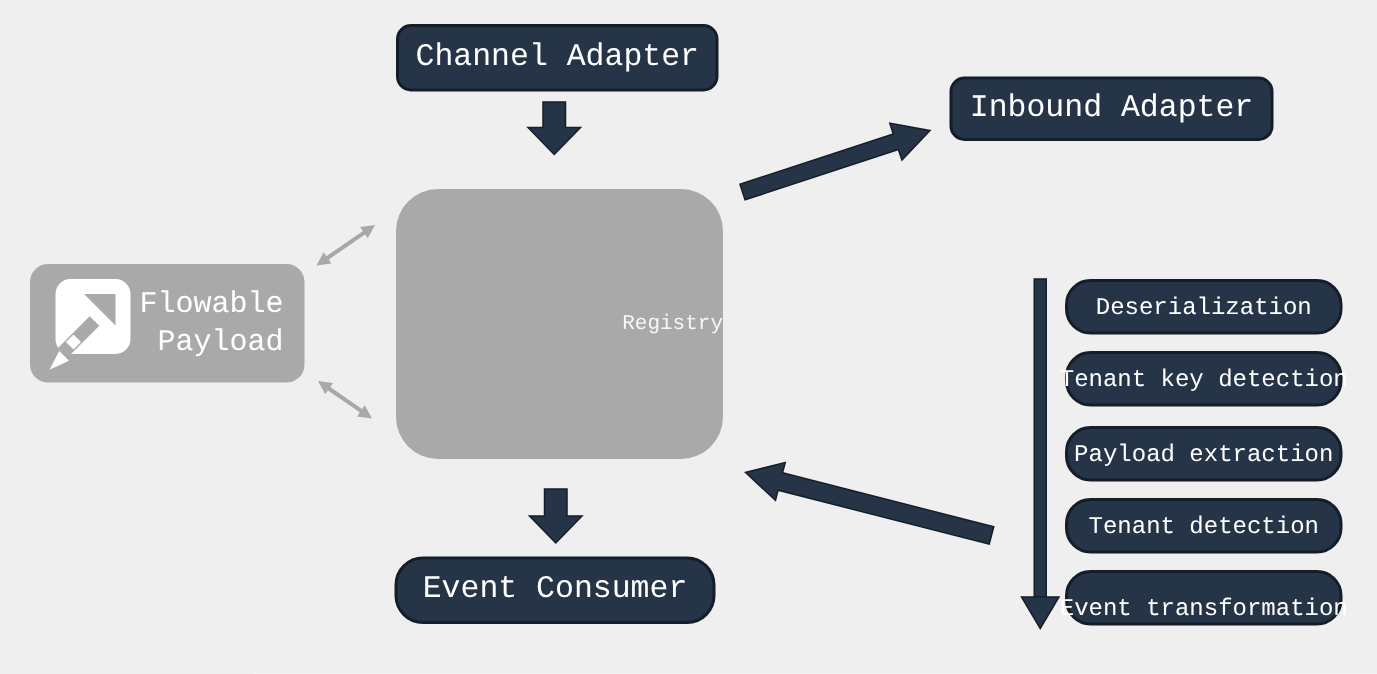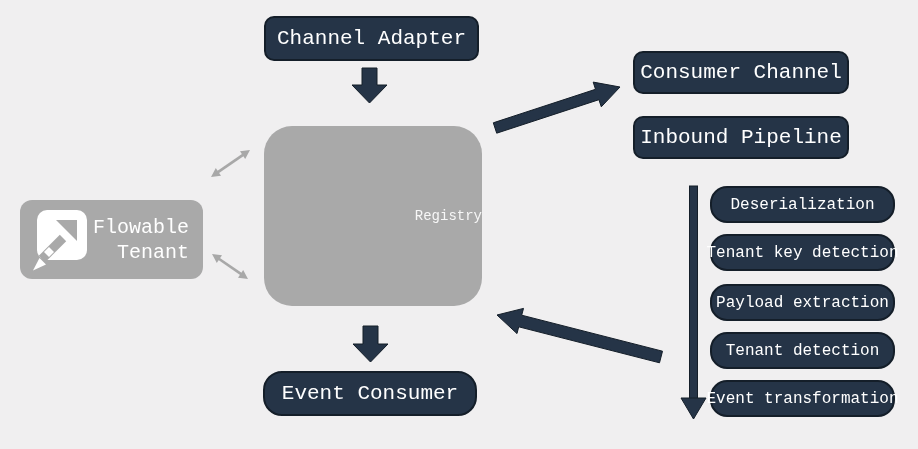--- a/index.html
+++ b/index.html
@@ -43,39 +43,38 @@
     left: 264px; top: 126px; width: 218px; height: 180px;
     border-radius: 28px;
     display: flex; align-items: center; justify-content: flex-end;
     font-size: 14px;
   }
   #flowable {
     left: 20px; top: 176px; width: 183px; height: 79px;
     border-radius: 12px;
     display: flex; align-items: center;
     padding: 0 14px 0 12px;
-    margin-top: 24px;
   }
   .flowable-text {
     flex: 1;
     text-align: right;
     font-size: 20px;
     line-height: 25px;
     color: var(--text-light);
   }
   #ch-adapter    { left: 264px; top: 16px;  width: 215px; height: 45px; }
   #in-channel    { left: 633px; top: 51px;  width: 216px; height: 43px; }
   #in-pipeline   { left: 633px; top: 116px; width: 216px; height: 43px; }
   #ev-consumer   { left: 263px; top: 371px; width: 214px; height: 45px; border-radius: 19px; }
   .step          { left: 710px; width: 185px; height: 37px; border-radius: 17px; }
   #step-0 { top: 186px; }
   #step-1 { top: 234px; }
   #step-2 { top: 284px; }
   #step-3 { top: 332px; }
-  #step-4 { top: 380px; }
+  #step-4 { top: 380px; align-items: flex-end; }
   svg.overlay {
     position: absolute; left: 0; top: 0;
     width: 918px; height: 449px;
     pointer-events: none;
   }
   .navy-shape { fill: var(--navy); stroke: var(--navy-border); stroke-width: 1; }
   .gray-fill  { fill: var(--gray-arrow); }
   .gray-line  { stroke: var(--gray-arrow); stroke-width: 2.7; }
 </style>
 </head>
@@ -124,31 +123,28 @@
       <svg width="56" height="62" viewBox="0 0 56 62">
         <rect x="5" y="1" width="50" height="50" rx="10" fill="#ffffff"></rect>
         <polygon fill="var(--gray-box)" points="24,11 45,11 45,32"></polygon>
         <polygon fill="var(--gray-box)" points="6.8,46.8 27.8,25.8 34.2,32.2 13.2,53.2"></polygon>
         <polygon fill="#ffffff" points="17,38 22,43 17,48 12,43"></polygon>
         <polygon fill="#ffffff" points="1,61.5 7.5,49 14,55.5"></polygon>
       </svg>
     </span>
     <span class="flowable-text">
       <span>Flowable</span><br>
-      <span>Tenant</span>
+      <span>Payload</span>
     </span>
   </div>
 
   <div id="in-channel" class="nbox big">
-    <span>Consumer Channel</span>
+    <span>Inbound Adapter</span>
   </div>
 
-  <div id="in-pipeline" class="nbox big">
-    <span>Inbound Pipeline</span>
-  </div>
 
   <div id="step-0" class="nbox step">
     <span>Deserialization</span>
   </div>
   <div id="step-1" class="nbox step">
     <span>Tenant key detection</span>
   </div>
   <div id="step-3" class="nbox step">
     <span>Tenant detection</span>
   </div>

